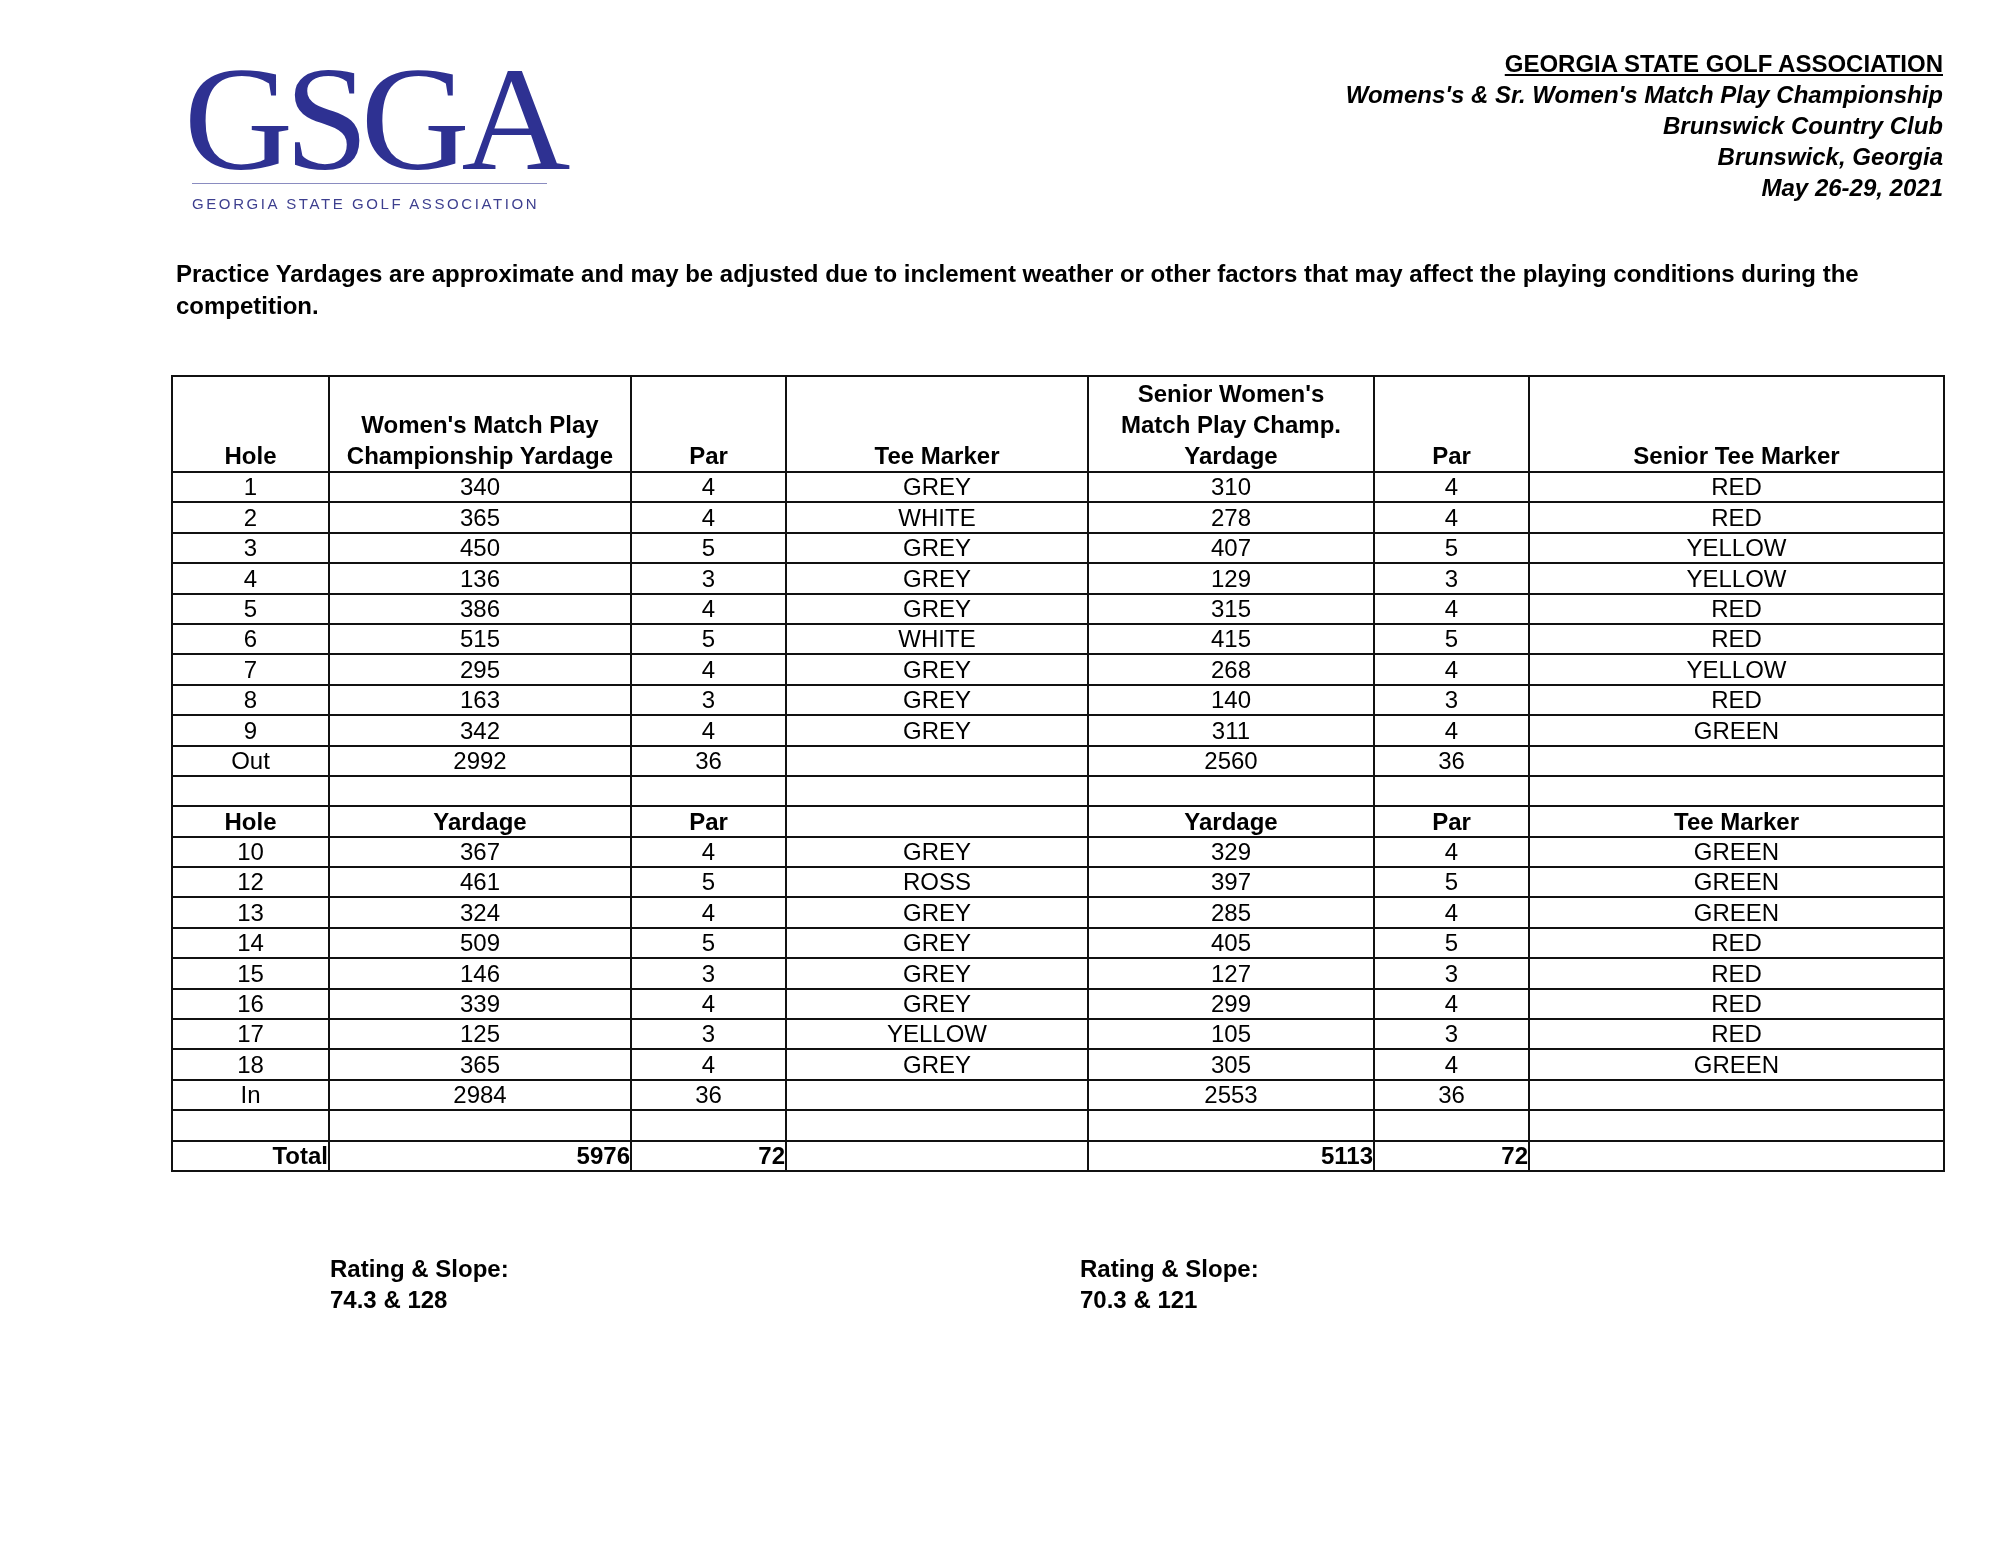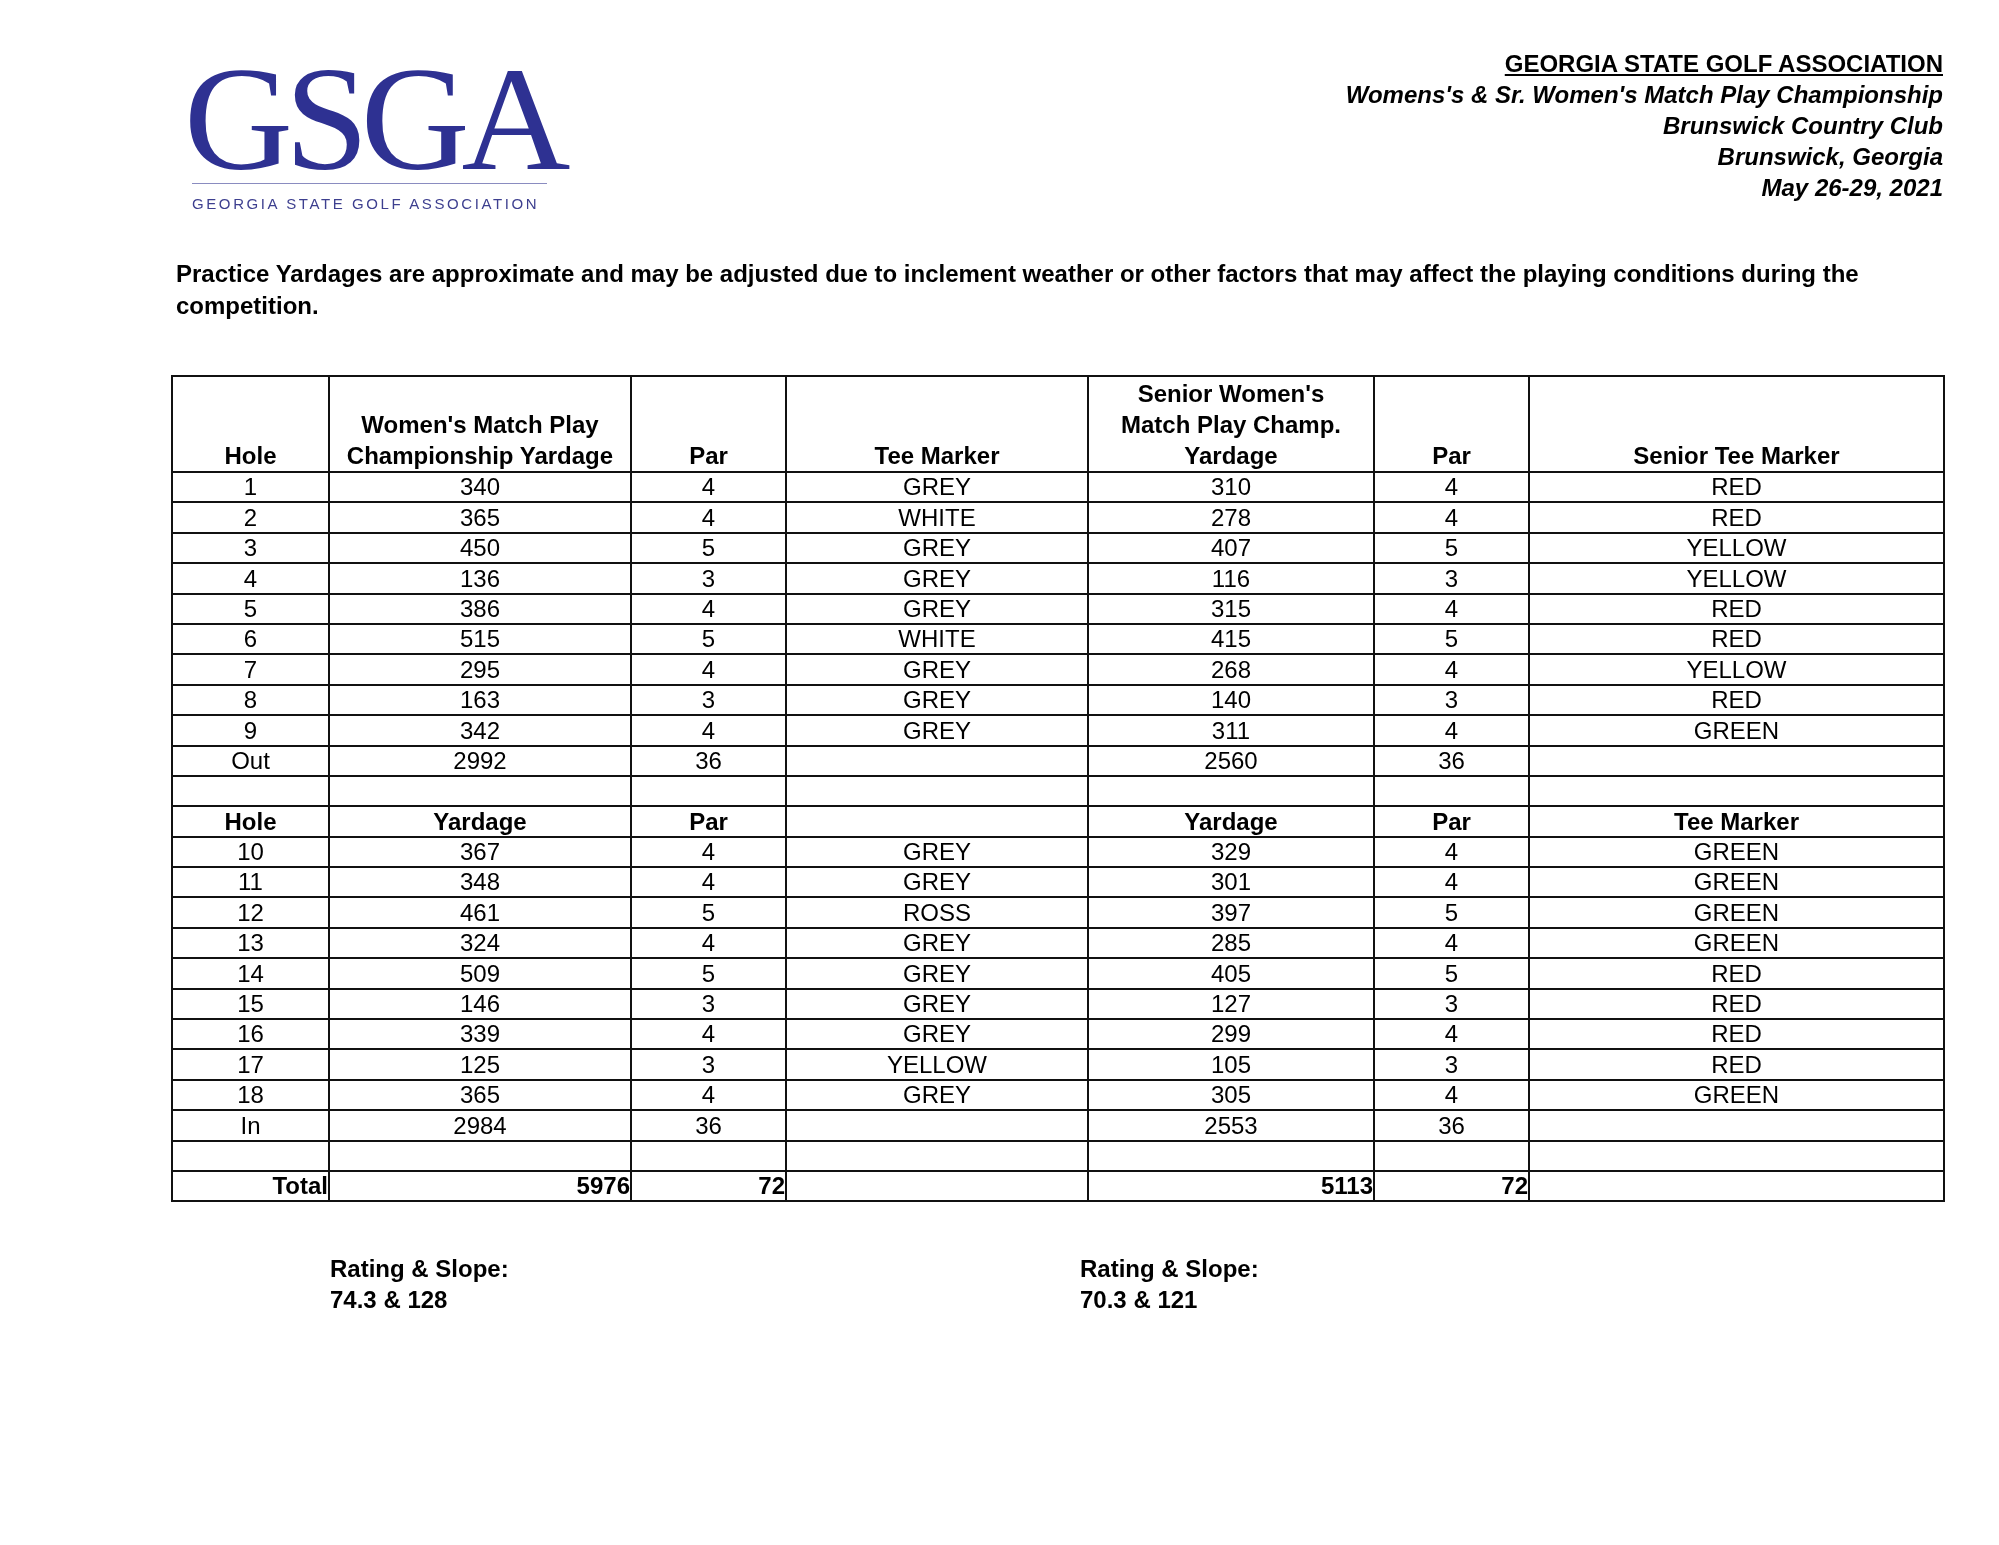--- a/index.html
+++ b/index.html
@@ -99,21 +99,21 @@
         <td>GREY</td>
         <td>407</td>
         <td>5</td>
         <td>YELLOW</td>
       </tr>
       <tr>
         <td>4</td>
         <td>136</td>
         <td>3</td>
         <td>GREY</td>
-        <td>116</td>
+        <td>129</td>
         <td>3</td>
         <td>YELLOW</td>
       </tr>
       <tr>
         <td>5</td>
         <td>386</td>
         <td>4</td>
         <td>GREY</td>
         <td>315</td>
         <td>4</td>
@@ -185,29 +185,20 @@
       <tr>
         <td>10</td>
         <td>367</td>
         <td>4</td>
         <td>GREY</td>
         <td>329</td>
         <td>4</td>
         <td>GREEN</td>
       </tr>
       <tr>
-        <td>11</td>
-        <td>348</td>
-        <td>4</td>
-        <td>GREY</td>
-        <td>301</td>
-        <td>4</td>
-        <td>GREEN</td>
-      </tr>
-      <tr>
         <td>12</td>
         <td>461</td>
         <td>5</td>
         <td>ROSS</td>
         <td>397</td>
         <td>5</td>
         <td>GREEN</td>
       </tr>
       <tr>
         <td>13</td>

